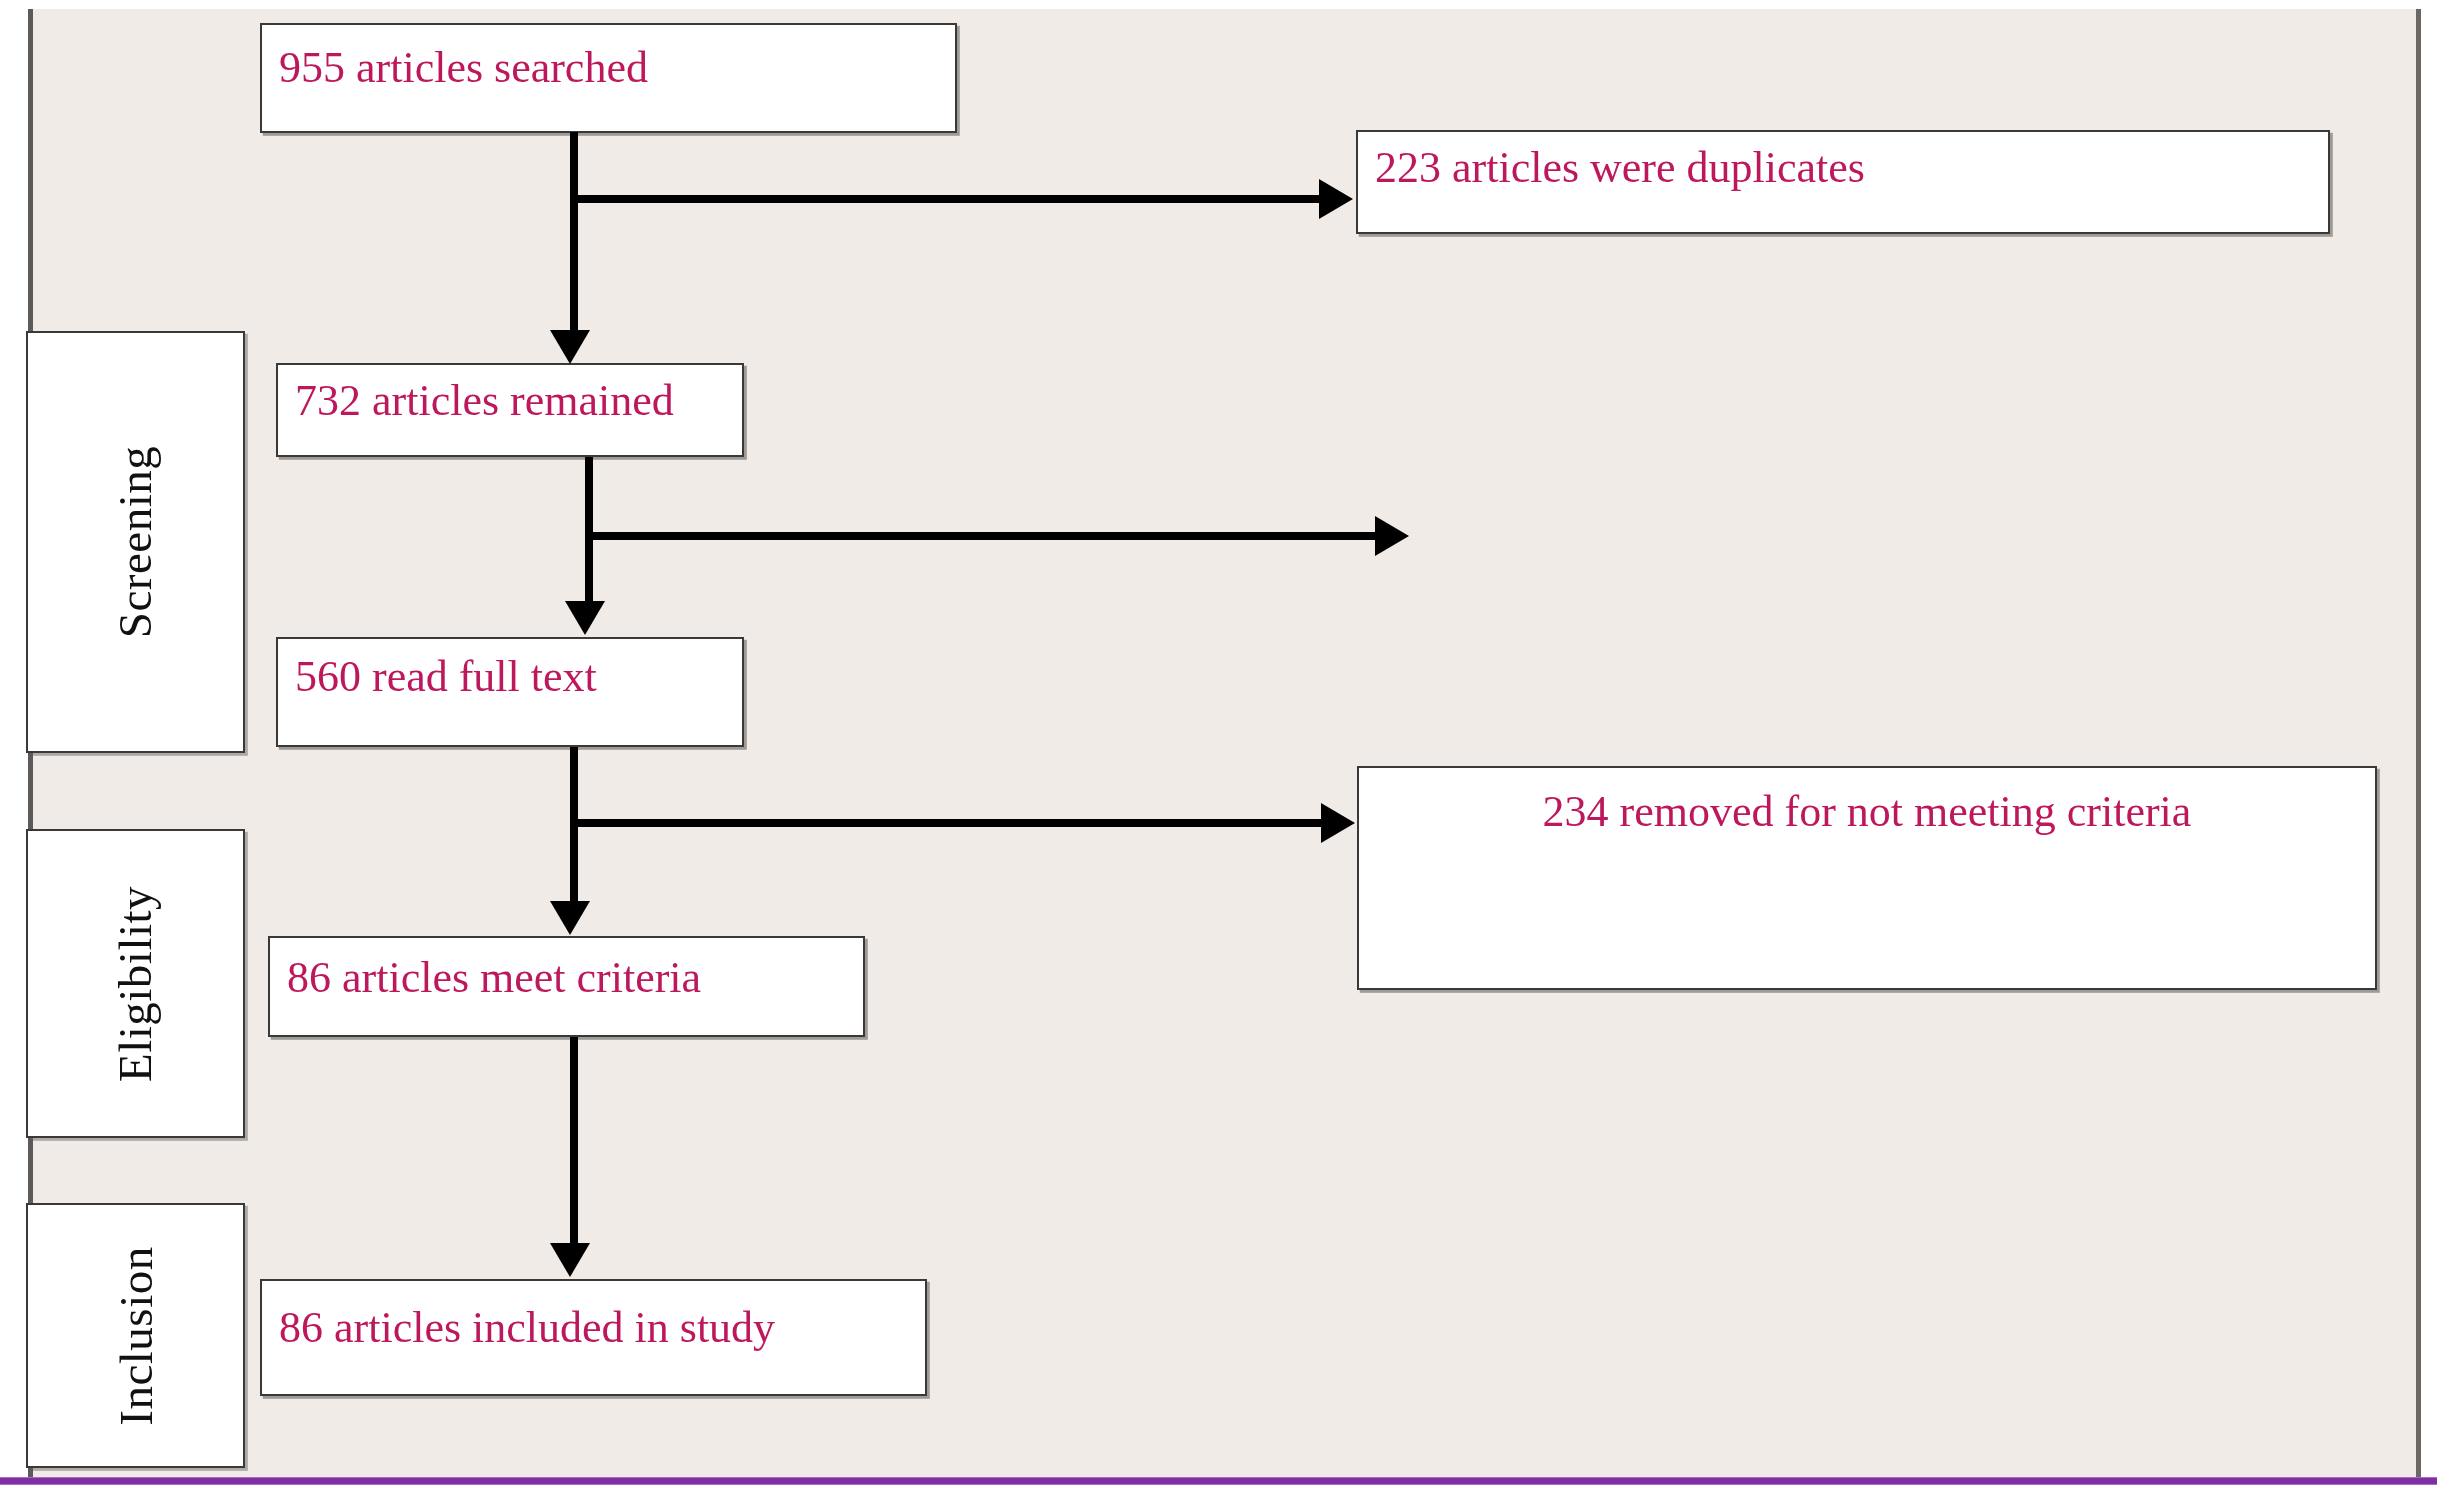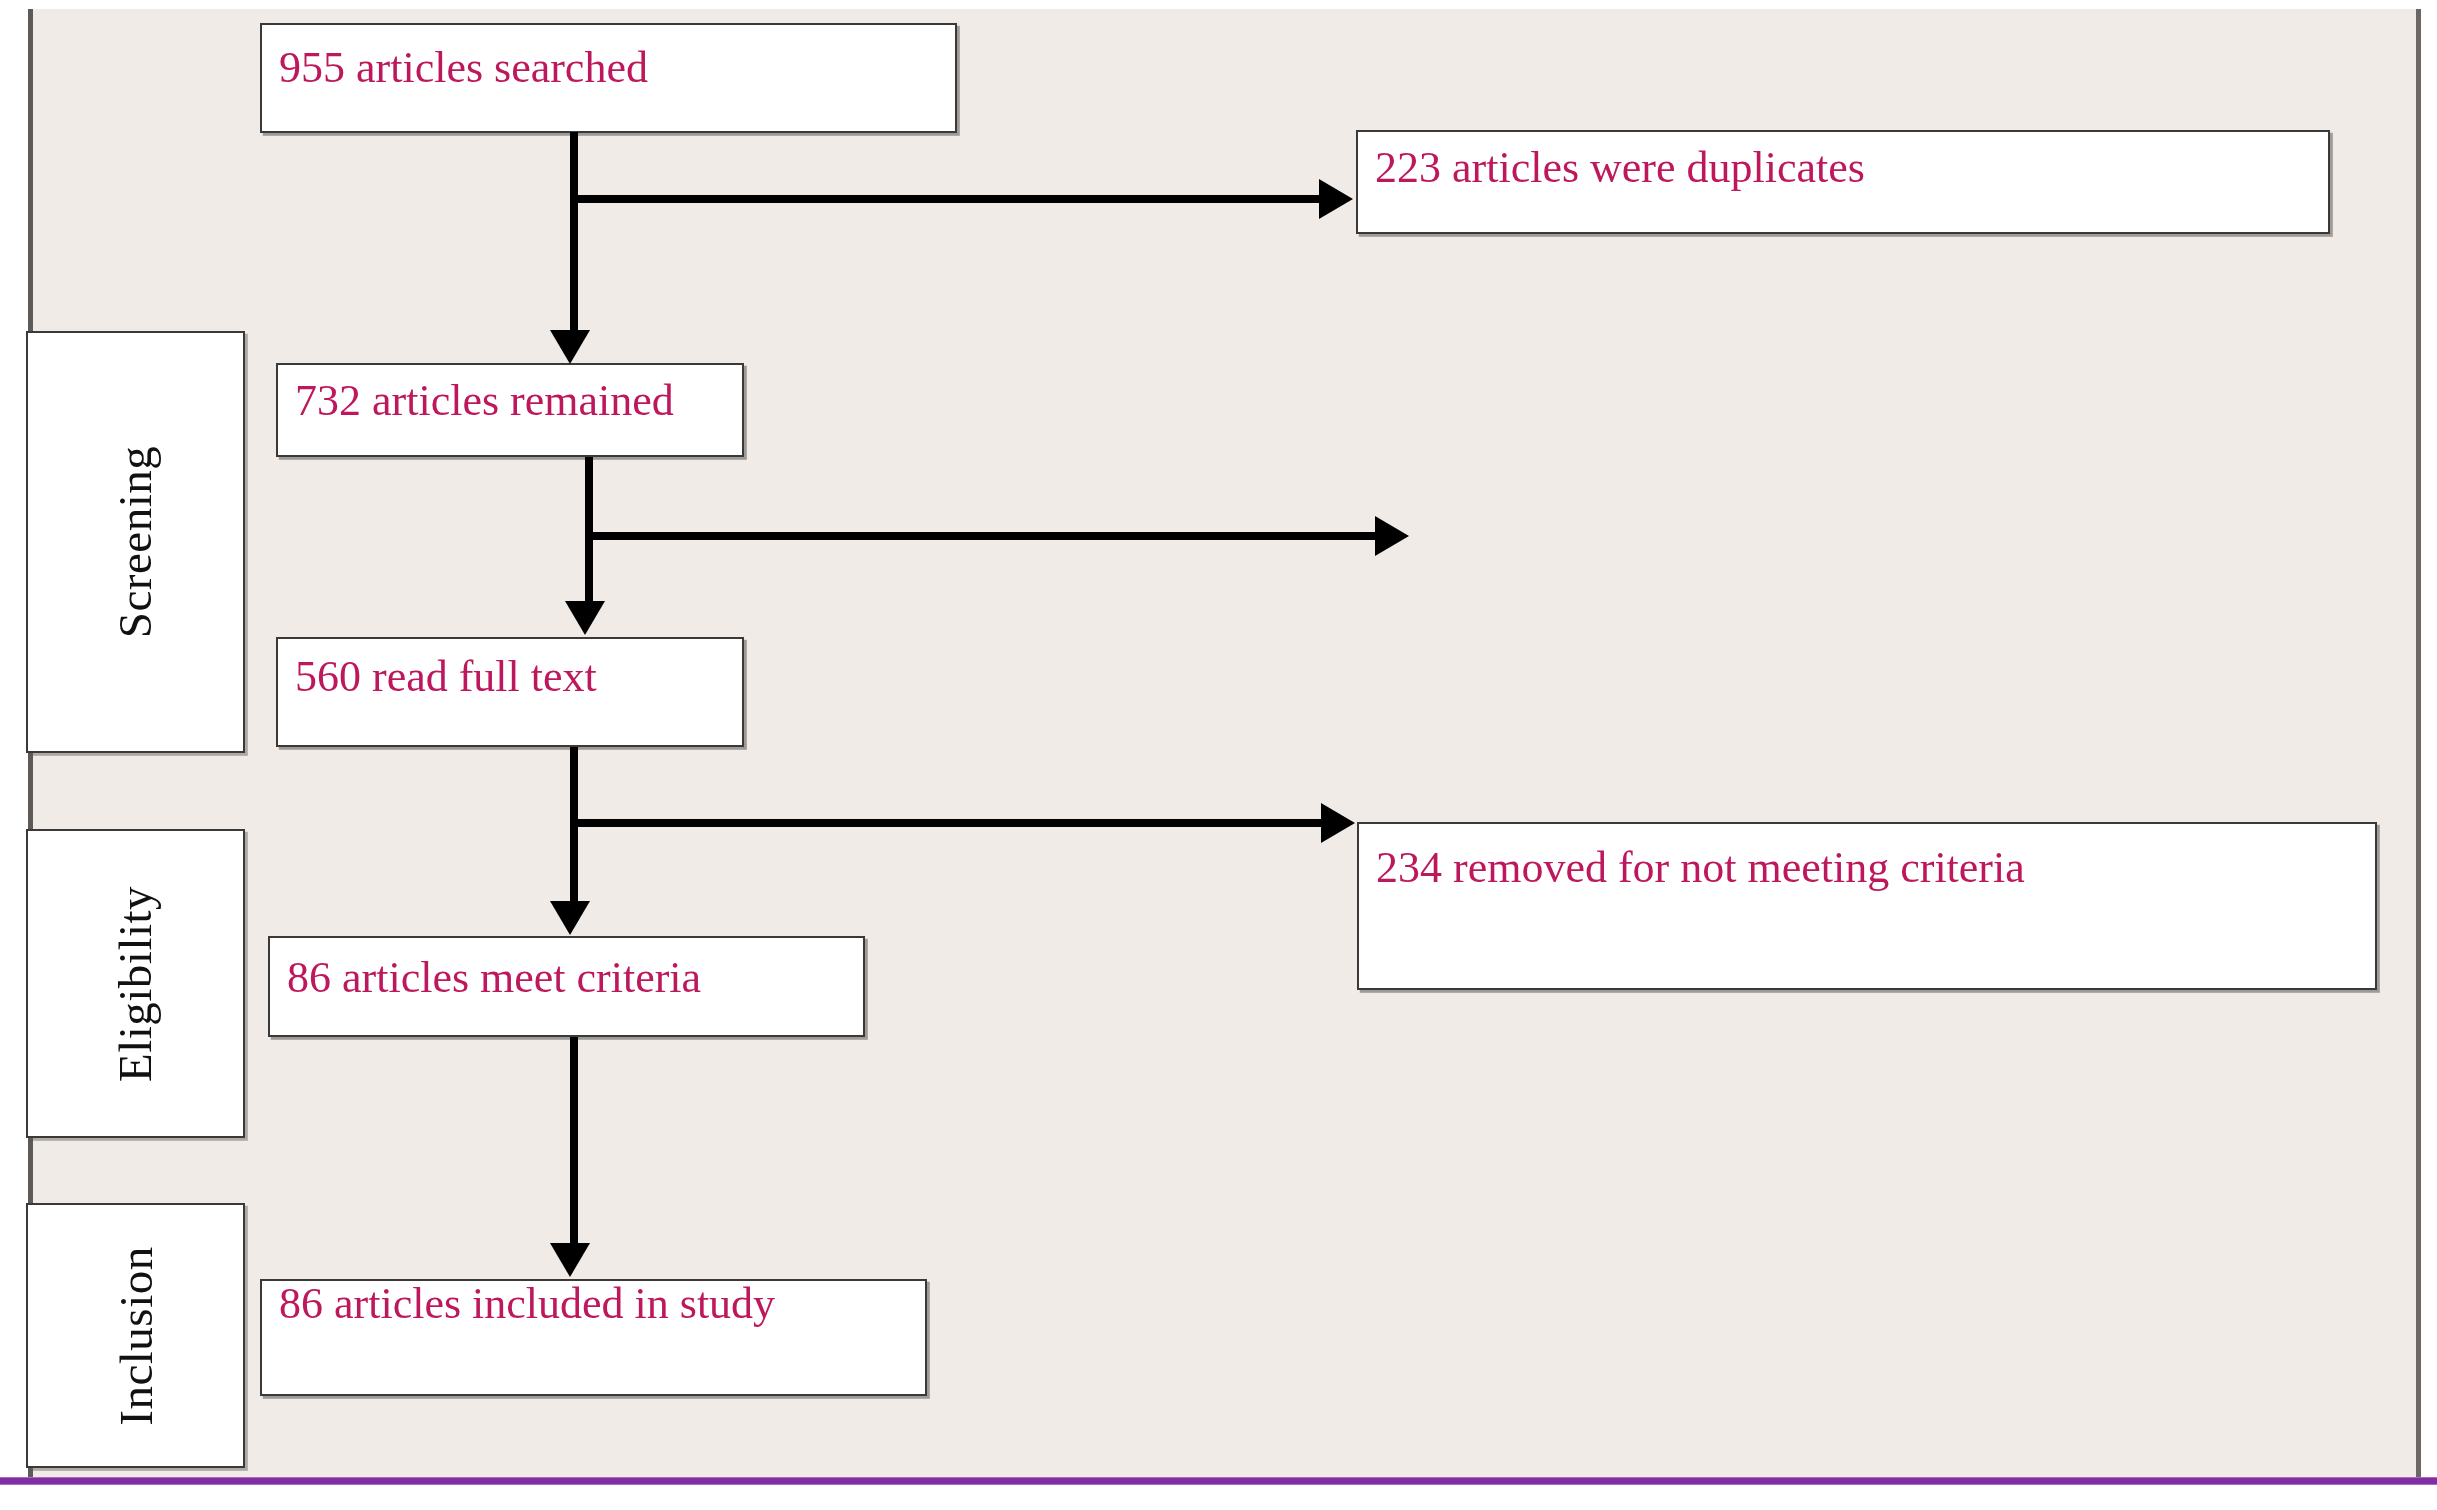--- a/index.html
+++ b/index.html
@@ -152,29 +152,29 @@
 
   <div class="node" style="left:276px; top:637px; width:468px; height:110px;">
     <span class="node-text" style="padding-top:15px;">560 read full text</span>
   </div>
 
   <div class="node" style="left:268px; top:936px; width:597px; height:101px;">
     <span class="node-text" style="padding-top:17px;">86 articles  meet criteria</span>
   </div>
 
   <div class="node" style="left:260px; top:1279px; width:667px; height:117px;">
-    <span class="node-text" style="text-align:right;">86 articles  included in study</span>
+    <span class="node-text" style="padding-top:24px;text-align:right;">86 articles  included in study</span>
   </div>
 
   <div class="node" style="left:1356px; top:130px; width:974px; height:104px;">
     <span class="node-text" style="padding-top:13px;">223 articles were duplicates</span>
   </div>
 
 
-  <div class="node" style="left:1357px; top:822px; width:1020px; height:168px;">
+  <div class="node" style="left:1357px; top:766px; width:1020px; height:224px;justify-content:center;">
     <span class="node-text" style="padding-top:20.6px;">234 removed for not meeting criteria</span>
   </div>
 
   <div class="vline" style="left:570px; top:132px; height:200px;"></div>
   <div class="arrow-down" style="left:550px; top:330px;"></div>
 
   <div class="hline" style="left:570px; top:195px; width:749px;"></div>
   <div class="arrow-right" style="left:1319px; top:179px;"></div>
 
   <div class="vline" style="left:585px; top:457px; height:146px;"></div>

